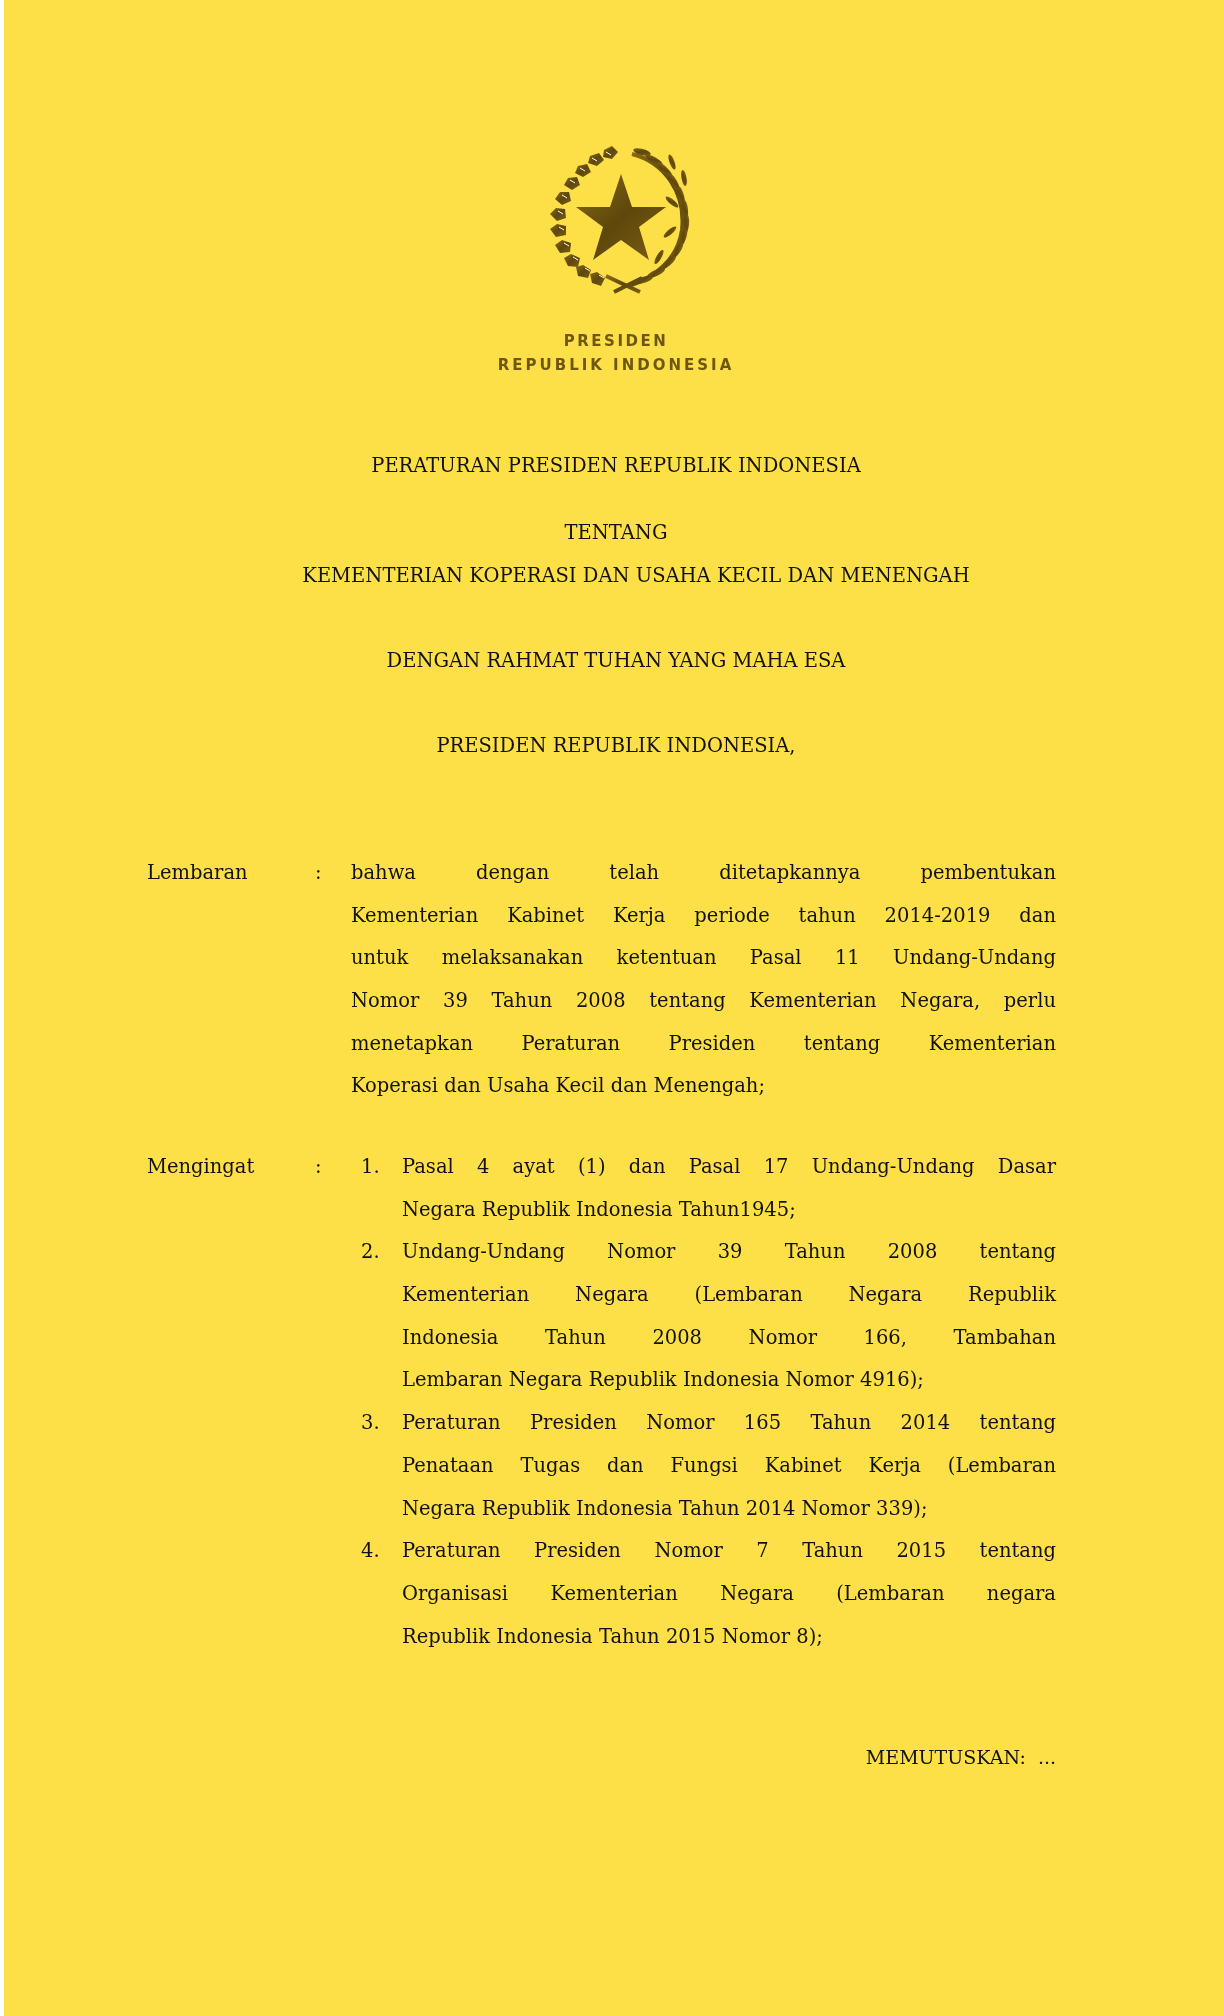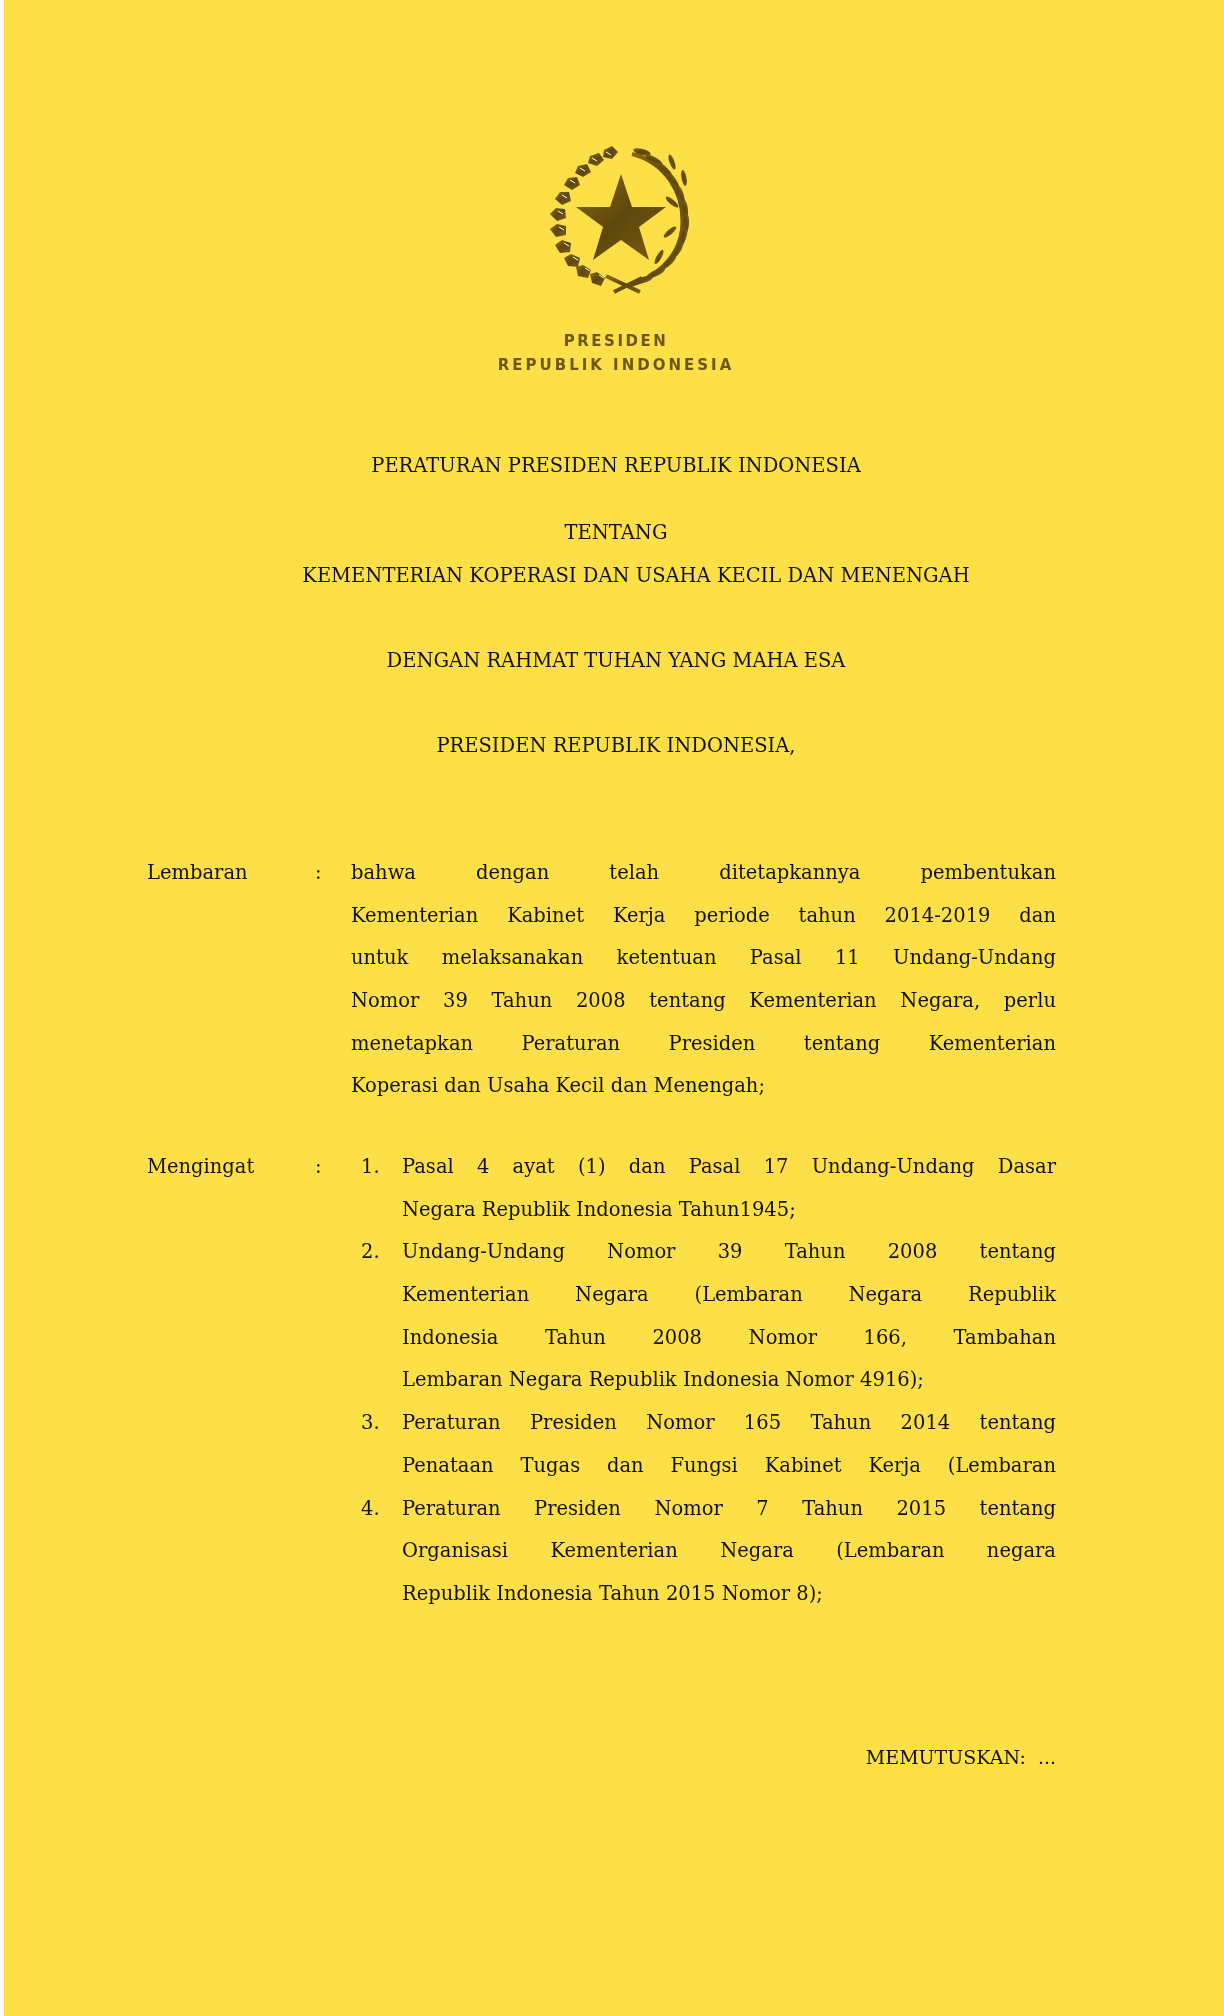--- a/index.html
+++ b/index.html
@@ -137,20 +137,21 @@
       <span class="num">2.</span>
       <span class="ln">Undang-Undang Nomor 39 Tahun 2008 tentang</span>
       <span class="ln">Kementerian Negara (Lembaran Negara Republik</span>
       <span class="ln">Indonesia Tahun 2008 Nomor 166, Tambahan</span>
       <span class="ln last">Lembaran Negara Republik Indonesia Nomor 4916);</span>
     </div>
     <div class="item">
       <span class="num">3.</span>
       <span class="ln">Peraturan Presiden Nomor 165 Tahun 2014 tentang</span>
       <span class="ln">Penataan Tugas dan Fungsi Kabinet Kerja (Lembaran</span>
+      <span class="ln last">Negara Republik Indonesia Tahun 2014 Nomor 339);</span>
     </div>
     <div class="item">
       <span class="num">4.</span>
       <span class="ln">Peraturan Presiden Nomor 7 Tahun 2015 tentang</span>
       <span class="ln">Organisasi Kementerian Negara (Lembaran negara</span>
       <span class="ln last">Republik Indonesia Tahun 2015 Nomor 8);</span>
     </div>
   </div>
 
   <div class="footer">MEMUTUSKAN:  ...</div>

